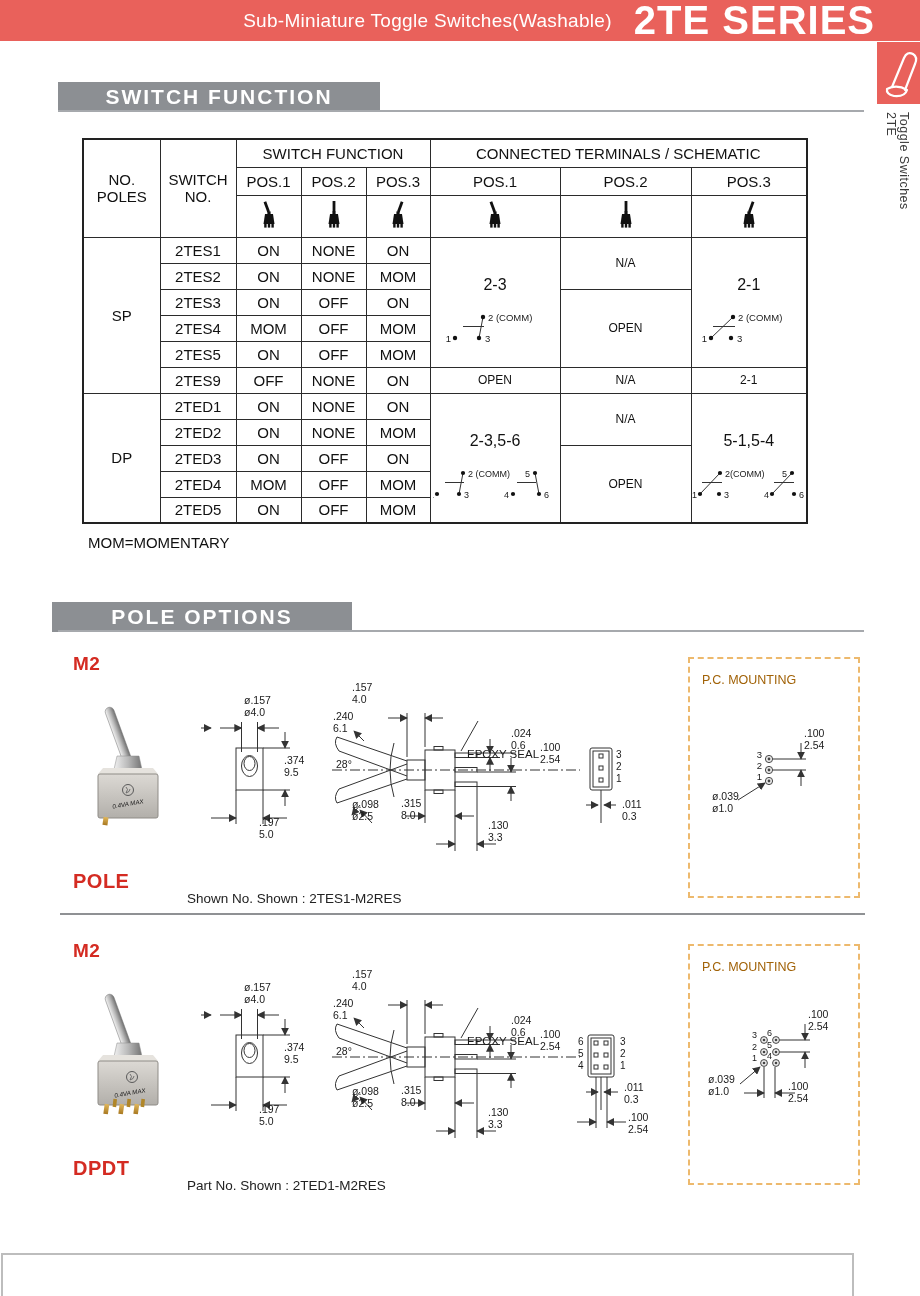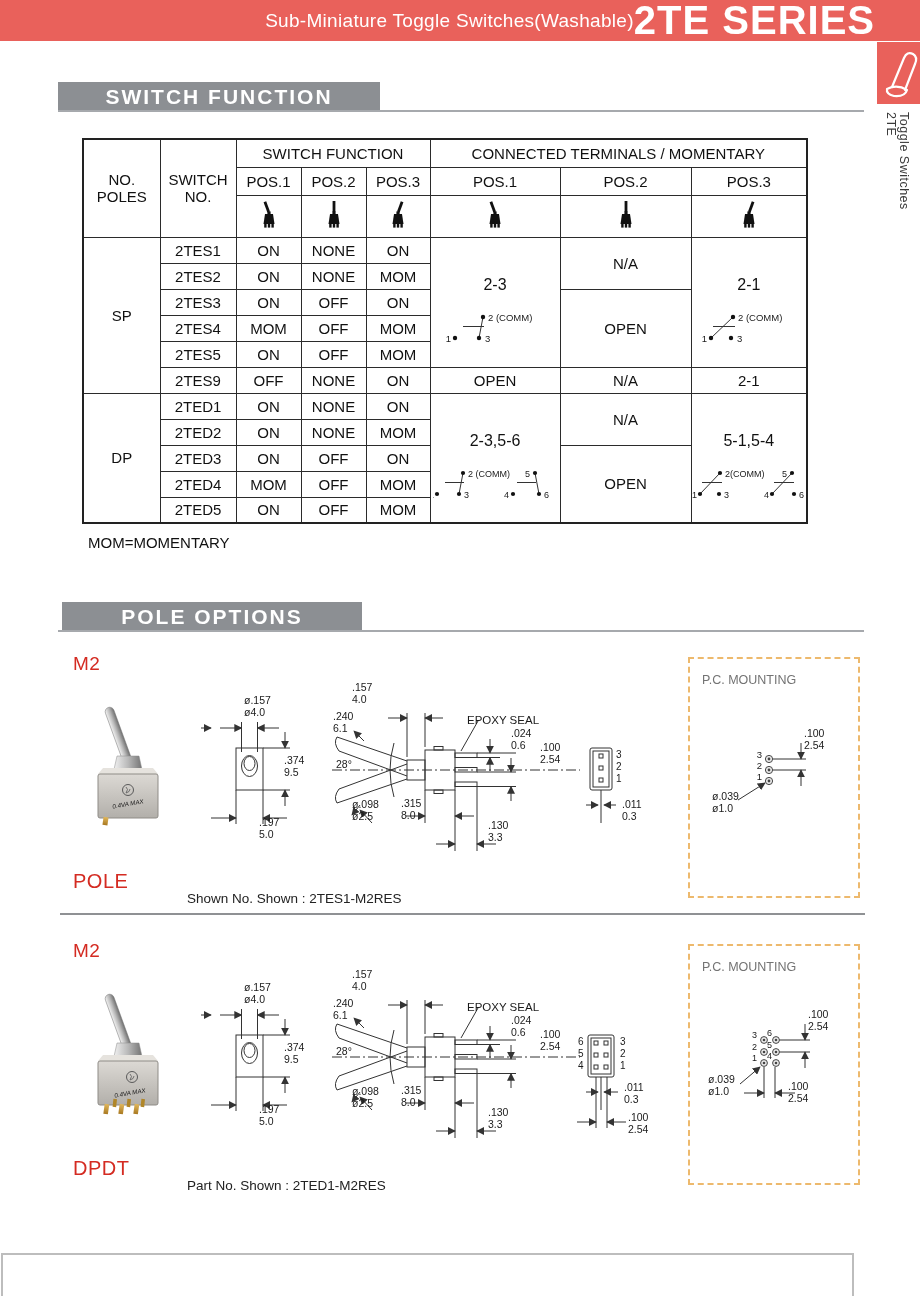--- a/index.html
+++ b/index.html
@@ -1,20 +1,20 @@
 <!DOCTYPE html>
 <html><head>
 <meta charset="utf-8">
 <style>
   html,body{margin:0;padding:0;background:#fff;}
   .page{position:relative;width:920px;height:1296px;background:#fff;overflow:hidden;
         font-family:"Liberation Sans",sans-serif;color:#1a1a1a;}
   
   .topbar{position:absolute;left:0;top:0;width:920px;height:41px;background:#e9615b;
-          display:flex;align-items:center;justify-content:flex-end;padding-right:45px;box-sizing:border-box;}
+          display:flex;align-items:center;justify-content:flex-end;gap:22px;padding-right:45px;box-sizing:border-box;}
   .topbar .subtitle{color:#fff;font-size:19px;letter-spacing:.3px;}
   .topbar .bigtitle{color:#fff;font-size:40px;font-weight:700;letter-spacing:1px;}
   
   .tab-box{position:absolute;left:877px;top:42px;width:43px;height:62px;background:#e9615b;}
   .vtext{position:absolute;transform-origin:left top;transform:rotate(90deg);white-space:nowrap;
          font-size:12.5px;color:#3a3a3a;letter-spacing:.5px;}
   
   .bar{position:absolute;height:30px;background:#8c8f93;color:#fff;font-weight:bold;font-size:21px;
        letter-spacing:2px;display:flex;align-items:center;justify-content:center;}
   .bar-line{position:absolute;height:2px;background:#a6a9ad;}
@@ -22,32 +22,32 @@
   table.sw{position:absolute;left:82px;top:138px;width:724px;border-collapse:collapse;table-layout:fixed;
            font-size:15px;color:#111;}
   table.sw th,table.sw td{border:1px solid #2b2b2b;text-align:center;vertical-align:middle;padding:0;font-weight:normal;}
   table.sw{border:2px solid #222;}
   .pre{white-space:pre-line;margin-top:28px;}
   tr.hr1{height:28px;} tr.hr2{height:28px;} tr.hr3{height:42px;}
   tbody.rows tr{height:26px;}
   .schcell{vertical-align:top !important;}
   .schcell .t{display:block;margin-top:38px;font-size:16px;}
   .schcell svg{margin-top:16px;}
-  .bigcell{font-size:15px;margin-top:40px;}
+  .bigcell{font-size:12px;margin-top:40px;}
   .mom{position:absolute;left:88px;top:534px;font-size:15px;color:#111;}
   
   .block{position:absolute;left:0;width:920px;height:270px;}
-  .lbl-red{position:absolute;color:#d42b22;font-weight:normal;font-size:19px;letter-spacing:.5px;text-align:right;}
+  .lbl-red{position:absolute;color:#d42b22;font-weight:bold;font-size:19px;letter-spacing:.5px;text-align:right;}
   .partno{position:absolute;font-size:13.5px;color:#222;}
   .dim{position:absolute;font-size:10.5px;line-height:1.18;color:#1a1a1a;white-space:pre-line;}
-  .dim.big{font-size:11.5px;}
+  .dim.big{font-size:11.5px;margin-top:34px;}
   .pinlbl{position:absolute;font-size:10px;color:#1a1a1a;}
   .divider{position:absolute;left:60px;top:913px;width:805px;height:2px;background:#8f9194;}
   .pcbox{position:absolute;left:688px;top:9px;width:172px;height:241px;border:2px dashed #edb96d;box-sizing:border-box;}
-  .pcbox .pctitle{position:absolute;left:12px;top:14px;font-size:12.5px;color:#737373;}
+  .pcbox .pctitle{position:absolute;left:12px;top:14px;font-size:12.5px;color:#a16207;}
   .bottom-box{position:absolute;left:1px;top:1253px;width:853px;height:50px;
               border:2px solid #bdbdbd;border-bottom:none;box-sizing:border-box;}
   
   svg .st line,svg .st path,svg .st rect,svg .st ellipse,svg .st circle{stroke:#333;fill:none;stroke-width:1;}
   svg text{font-family:"Liberation Sans",sans-serif;fill:#1a1a1a;}
   .abs{position:absolute;}
 </style>
 </head>
 <body>
 
@@ -106,21 +106,21 @@
         <col style="width:131px">
         <col style="width:116px">
     </colgroup>
     <thead>
       <tr class="hr1">
         <th rowspan="3" class="pre">NO.
 POLES</th>
         <th rowspan="3" class="pre">SWITCH
 NO.</th>
         <th colspan="3">SWITCH   FUNCTION</th>
-        <th colspan="3">CONNECTED TERMINALS / MOMENTARY</th>
+        <th colspan="3">CONNECTED TERMINALS / SCHEMATIC</th>
       </tr>
       <tr class="hr2">
         <th>POS.1</th>
         <th>POS.2</th>
         <th>POS.3</th>
         <th>POS.1</th>
         <th>POS.2</th>
         <th>POS.3</th>
       </tr>
       <tr class="hr3">
@@ -337,21 +337,21 @@
         <td>2TED5</td>
         <td>ON</td>
         <td>OFF</td>
         <td>MOM</td>
       </tr>
     </tbody>
   </table>
 
   <div class="mom">MOM=MOMENTARY</div>
 
-  <div class="bar" style="left:62px;top:602px;width:300px;">
+  <div class="bar" style="left:52px;top:602px;width:300px;">
     <span>POLE  OPTIONS</span>
   </div>
   <div class="bar-line" style="left:58px;top:630px;width:806px;"></div>
 
   <div class="block" style="top:648px;">
     <span class="lbl-red" style="left:73px;top:5px;">M2</span>
 
     <svg class="abs" style="left:88px;top:50px;" width="80" height="130" viewBox="0 0 80 130">
       <g transform="rotate(-20 40 64)">
         <rect x="35.5" y="6" width="9" height="58" rx="4.5" fill="url(#gSilver)" stroke="#777" stroke-width=".5"></rect>

